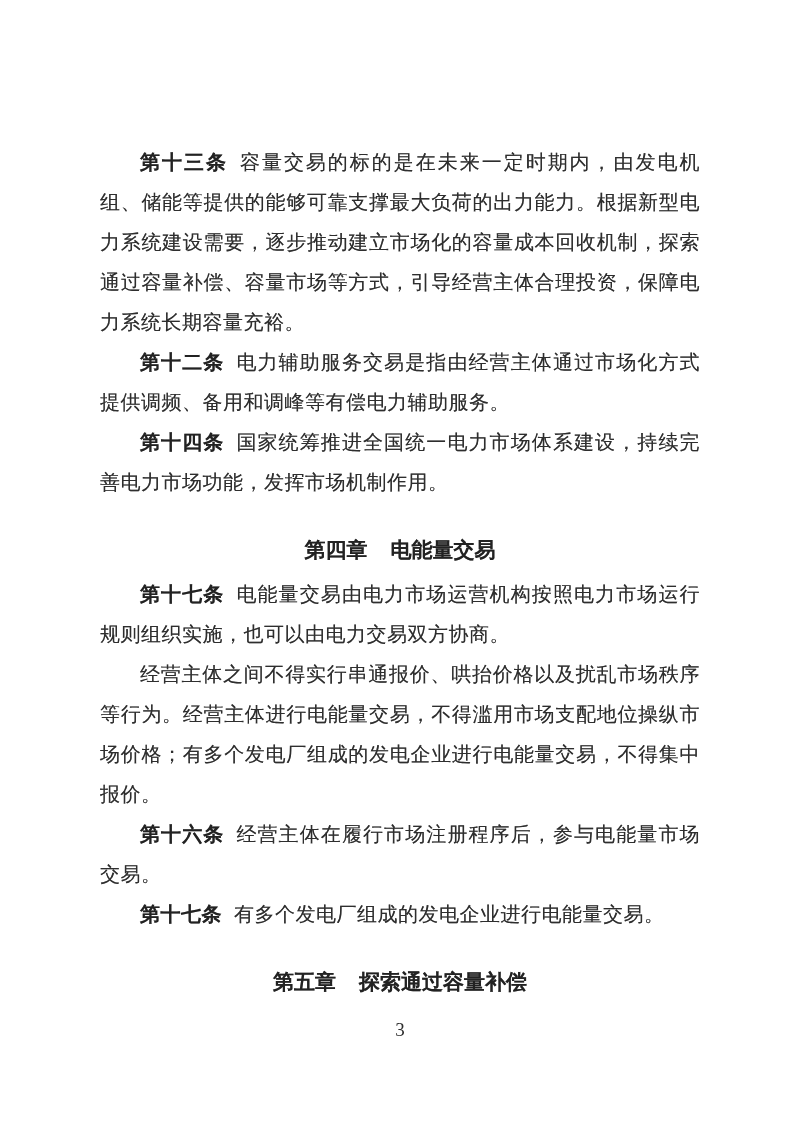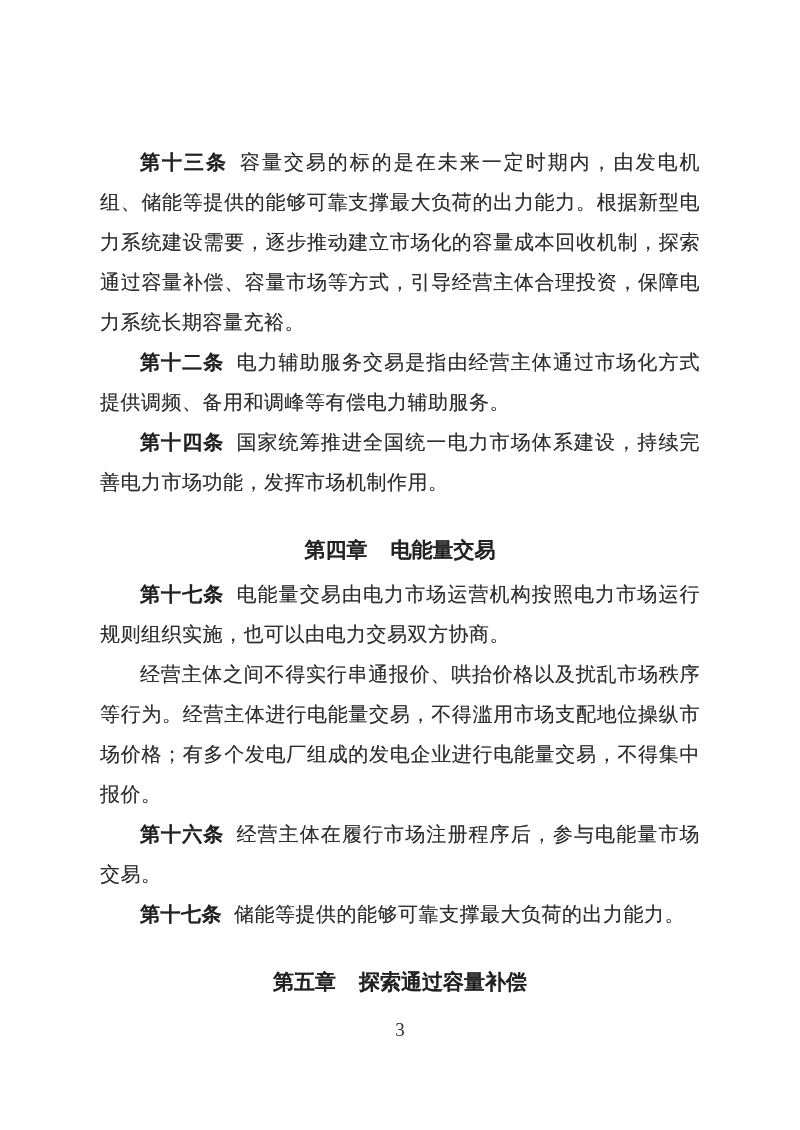--- a/index.html
+++ b/index.html
@@ -73,20 +73,20 @@
     <p class="para"><b class="art-num">第十四条</b><span>国家统筹推进全国统一电力市场体系建设，持续完善电力市场功能，发挥市场机制作用。</span></p>
 
     <h2 class="chapter"><span class="ch-num">第四章</span><span class="ch-title">电能量交易</span></h2>
 
     <p class="para"><b class="art-num">第十七条</b><span>电能量交易由电力市场运营机构按照电力市场运行规则组织实施，也可以由电力交易双方协商。</span></p>
 
     <p class="para"><span>经营主体之间不得实行串通报价、哄抬价格以及扰乱市场秩序等行为。经营主体进行电能量交易，不得滥用市场支配地位操纵市场价格；有多个发电厂组成的发电企业进行电能量交易，不得集中报价。</span></p>
 
     <p class="para"><b class="art-num">第十六条</b><span>经营主体在履行市场注册程序后，参与电能量市场交易。</span></p>
 
-    <p class="para"><b class="art-num">第十七条</b><span>储能等提供的能够可靠支撑最大负荷的出力能力。</span></p>
+    <p class="para"><b class="art-num">第十七条</b><span>有多个发电厂组成的发电企业进行电能量交易。</span></p>
 
     <h2 class="chapter"><span class="ch-num">第五章</span><span class="ch-title">探索通过容量补偿</span></h2>
 
   </div>
 
   <div class="page-number">3</div>
 </div>
 
 </body></html>

